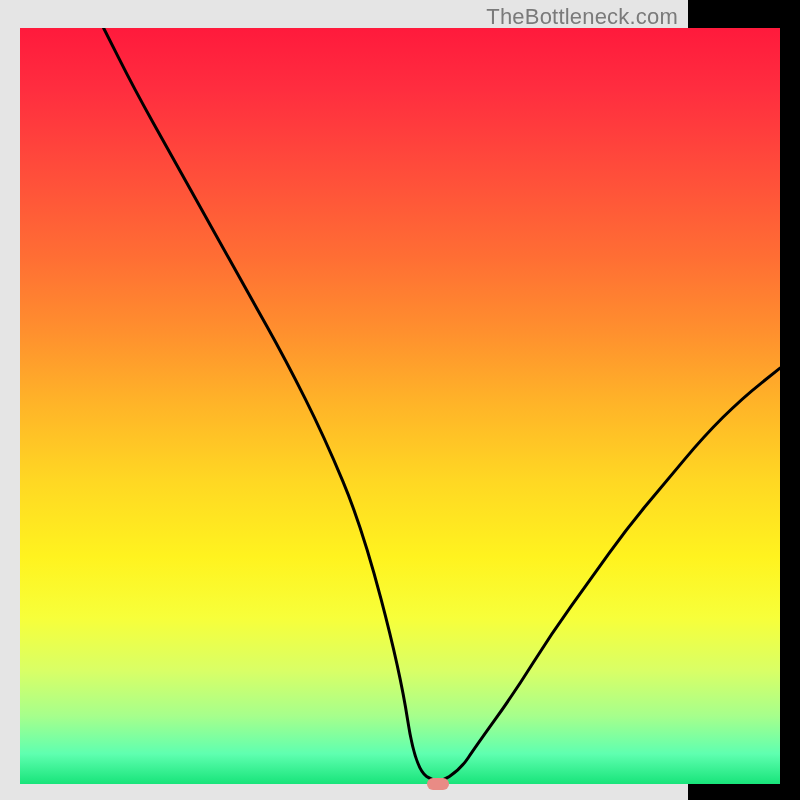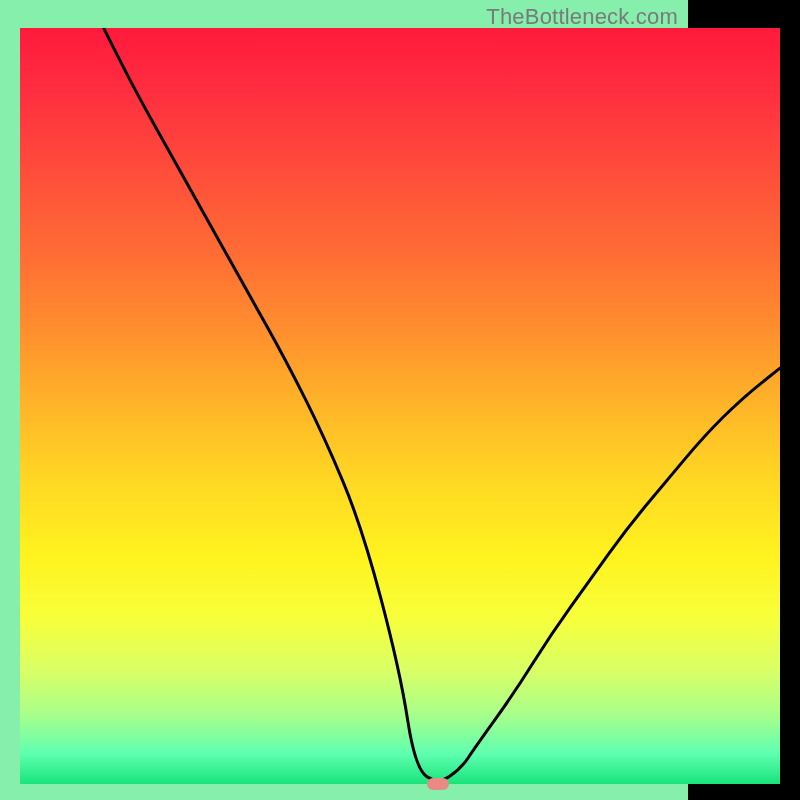--- a/index.html
+++ b/index.html
@@ -8,21 +8,21 @@
     width: 800px;
     height: 800px;
     background: #000;
     overflow: hidden;
     font-family: Arial, Helvetica, sans-serif;
   }
   .frame {
     position: relative;
     width: 688px;
     height: 800px;
-    background: #86efac;
+    background: #e5e5e5;
   }
   .watermark {
     position: absolute;
     top: 4px;
     right: 10px;
     color: #7a7a7a;
     font-size: 22px;
     font-weight: 500;
     letter-spacing: 0.2px;
     z-index: 10;

